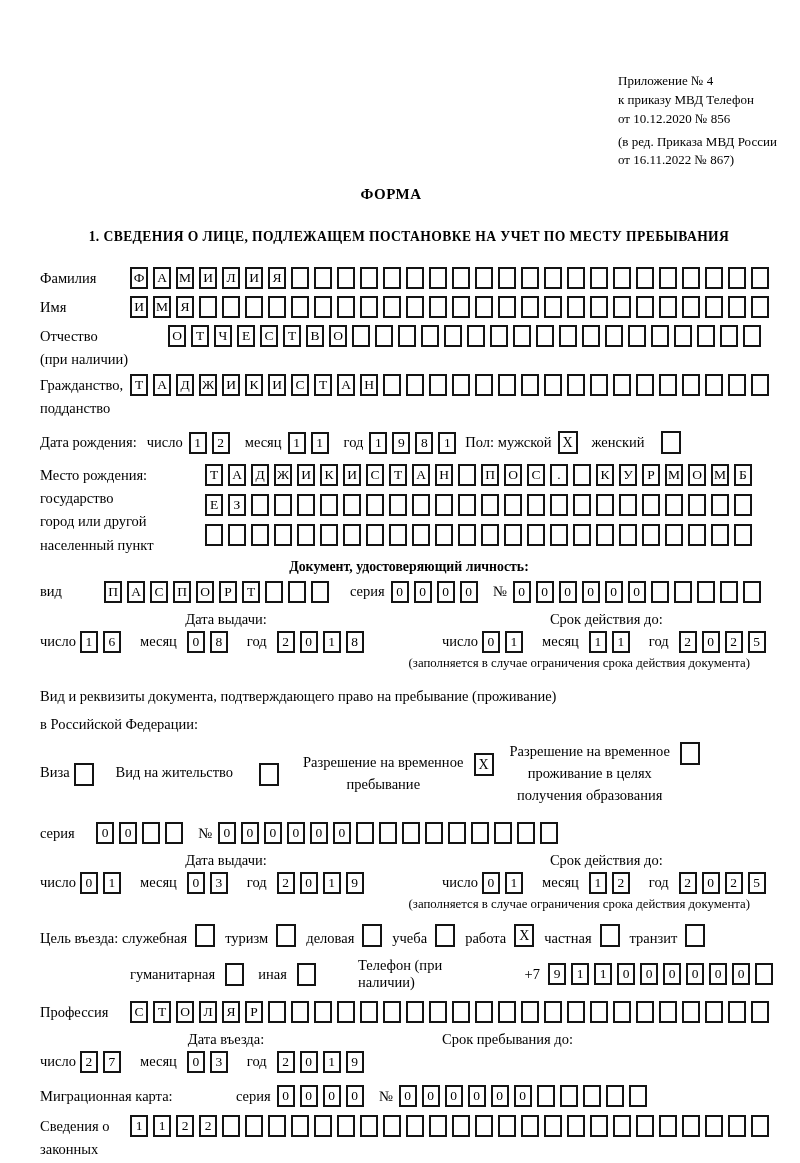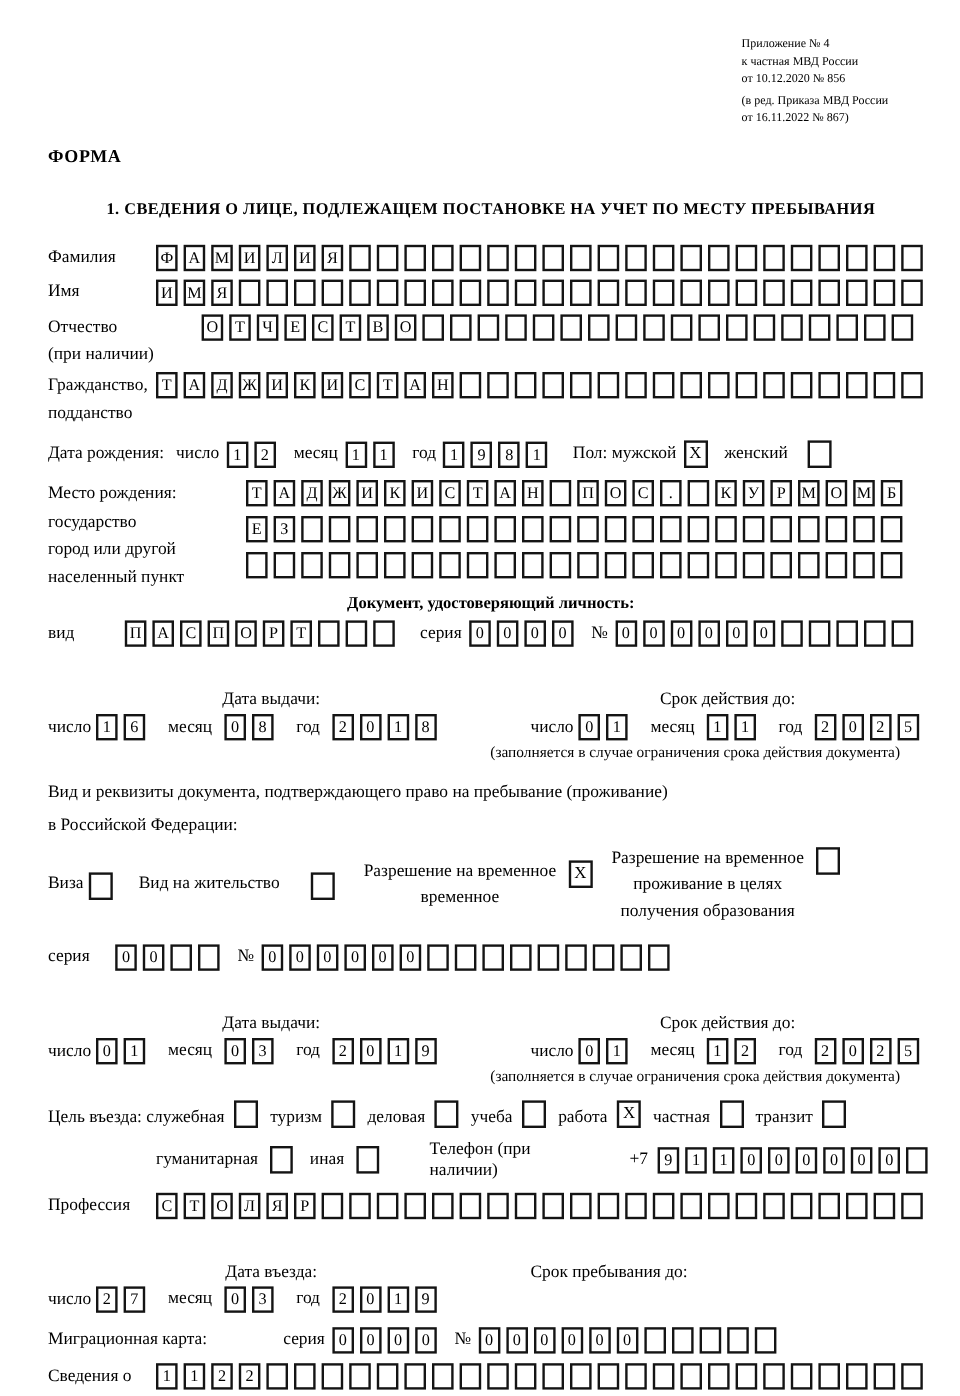--- a/index.html
+++ b/index.html
@@ -16,23 +16,23 @@
     display:inline-block; width:18px; height:22px; margin-right:5px;
     border:2px solid #141414; text-align:center; font-size:13.5px;
     line-height:18px; vertical-align:middle; background:#fff;
   }
   .chk {
     display:inline-block; width:20px; height:23px; border:2px solid #141414;
     text-align:center; font-size:14px; line-height:19px; vertical-align:middle;
     background:#fff;
   }
 
-  .appendix { margin-left:578px; font-size:10px; line-height:1.45; }
+  .appendix { margin-left:578px; font-size:13px; line-height:1.45;margin-top:42px; }
   .appendix .gap { margin-top:4px; }
-  .forma { text-align:left; padding-right:36px; font-weight:bold; font-size:15px; margin-top:16px; letter-spacing:.5px; }
+  .forma { text-align:center; padding-right:36px; font-weight:bold; font-size:15px; margin-top:16px; letter-spacing:.5px; }
 
   .title { text-align:center; font-weight:bold; font-size:15px; line-height:1.6; margin-top:18px; }
   .title-blank { display:inline-block; width:55px; border-bottom:2.5px solid #3a3a3a; height:14px; margin-left:10px; vertical-align:baseline; }
 
   .heading1 { margin-top:26px; font-weight:bold; font-size:13.6px; letter-spacing:.4px; text-align:center; }
 
   .row { display:flex; align-items:center; margin-top:7px; }
   .row-top { align-items:flex-start; }
   .lbl { font-size:14.5px; }
   .w90 { width:90px; flex-shrink:0; }
@@ -40,21 +40,21 @@
   .w165 { width:165px; flex-shrink:0; }
   .lbl-col { line-height:1.55; font-size:14.5px; }
   .stack > .boxes { display:block; margin-bottom:8px; }
 
   .mini { font-size:14.5px; margin:0 6px 0 10px; }
   .center-head { text-align:center; font-weight:bold; font-size:13.8px; margin-top:10px; }
 
   .split { display:flex; margin-top:8px; }
   .split .col-l { width:372px; flex-shrink:0; }
   .split .col-r { margin-left:30px; }
-  .dt-label { text-align:center; font-size:14.5px; margin-bottom:3px;margin-top:28px; }
+  .dt-label { text-align:center; font-size:14.5px; margin-bottom:3px; }
   .dt-line { white-space:nowrap; }
   .note { text-align:right; padding-right:28px; font-size:12.8px; margin-top:3px; }
 
   .plain-line { font-size:14.5px; margin-top:12px; line-height:1.8; }
 
   .visa-row { display:flex; align-items:center; margin-top:4px; font-size:14.5px; }
   .visa-row .cell { display:flex; align-items:flex-start; }
   .visa-row .txt { line-height:1.5; }
   .visa-row .txt.ctr { text-align:center; }
   .visa-row .chk { margin-left:10px; margin-top:1px; flex-shrink:0; }
@@ -67,21 +67,21 @@
   .phone-lab { margin-left:28px; }
   .phone-pre { margin:0 8px 0 30px; }
 </style>
 </head>
 <body>
 
 <div class="page">
 
   <div class="appendix">
     <div>Приложение № 4</div>
-    <div>к частная МВД России</div>
+    <div>к приказу МВД Телефон</div>
     <div>от 10.12.2020 № 856</div>
     <div class="gap">(в ред. Приказа МВД России</div>
     <div>от 16.11.2022 № 867)</div>
   </div>
 
   <div class="forma">ФОРМА</div>
 
 
   <div class="heading1">1. СВЕДЕНИЯ О ЛИЦЕ, ПОДЛЕЖАЩЕМ ПОСТАНОВКЕ НА УЧЕТ ПО МЕСТУ ПРЕБЫВАНИЯ</div>
 
@@ -112,21 +112,21 @@
   </div>
 
   <div class="row" style="margin-top:12px;">
     <span class="lbl">Дата рождения:</span>
     <span class="mini">число</span>
     <span class="boxes"><span class="cbox">1</span><span class="cbox">2</span></span>
     <span class="mini">месяц</span>
     <span class="boxes"><span class="cbox">1</span><span class="cbox">1</span></span>
     <span class="mini">год</span>
     <span class="boxes"><span class="cbox">1</span><span class="cbox">9</span><span class="cbox">8</span><span class="cbox">1</span></span>
-    <span class="mini" style="margin-left:16px">Пол: мужской</span>
+    <span class="mini" style="margin-left:4px">Пол: мужской</span>
     <span class="chk">X</span>
     <span class="mini" style="margin-left:14px">женский</span>
     <span class="chk" style="margin-left:10px"></span>
   </div>
 
   <div class="row row-top" style="margin-top:10px;">
     <span class="lbl-col w165" style="line-height:1.6;">
       <span style="display:block">Место рождения:</span>
       <span style="display:block">государство</span>
       <span style="display:block">город или другой</span>
@@ -184,21 +184,21 @@
       <span class="txt">Виза</span>
       <span class="chk" style="margin-left:4px"></span>
     </span>
     <span class="cell" style="margin-left:22px">
       <span class="txt">Вид на жительство</span>
       <span class="chk" style="margin-left:26px"></span>
     </span>
     <span class="cell" style="margin-left:24px">
       <span class="txt ctr">
         <span style="display:block">Разрешение на временное</span>
-        <span style="display:block">временное</span>
+        <span style="display:block">пребывание</span>
       </span>
       <span class="chk">X</span>
     </span>
     <span class="cell" style="margin-left:16px">
       <span class="txt ctr">
         <span style="display:block">Разрешение на временное</span>
         <span style="display:block">проживание в целях</span>
         <span style="display:block">получения образования</span>
       </span>
       <span class="chk"></span>

